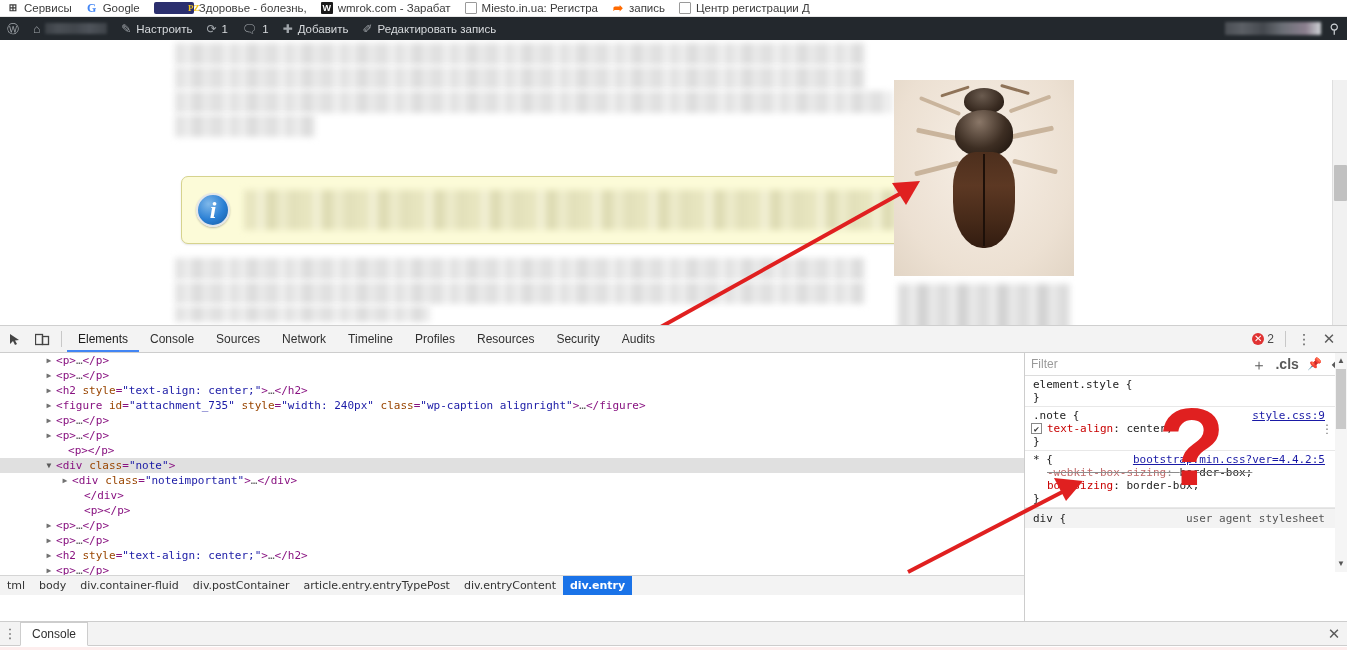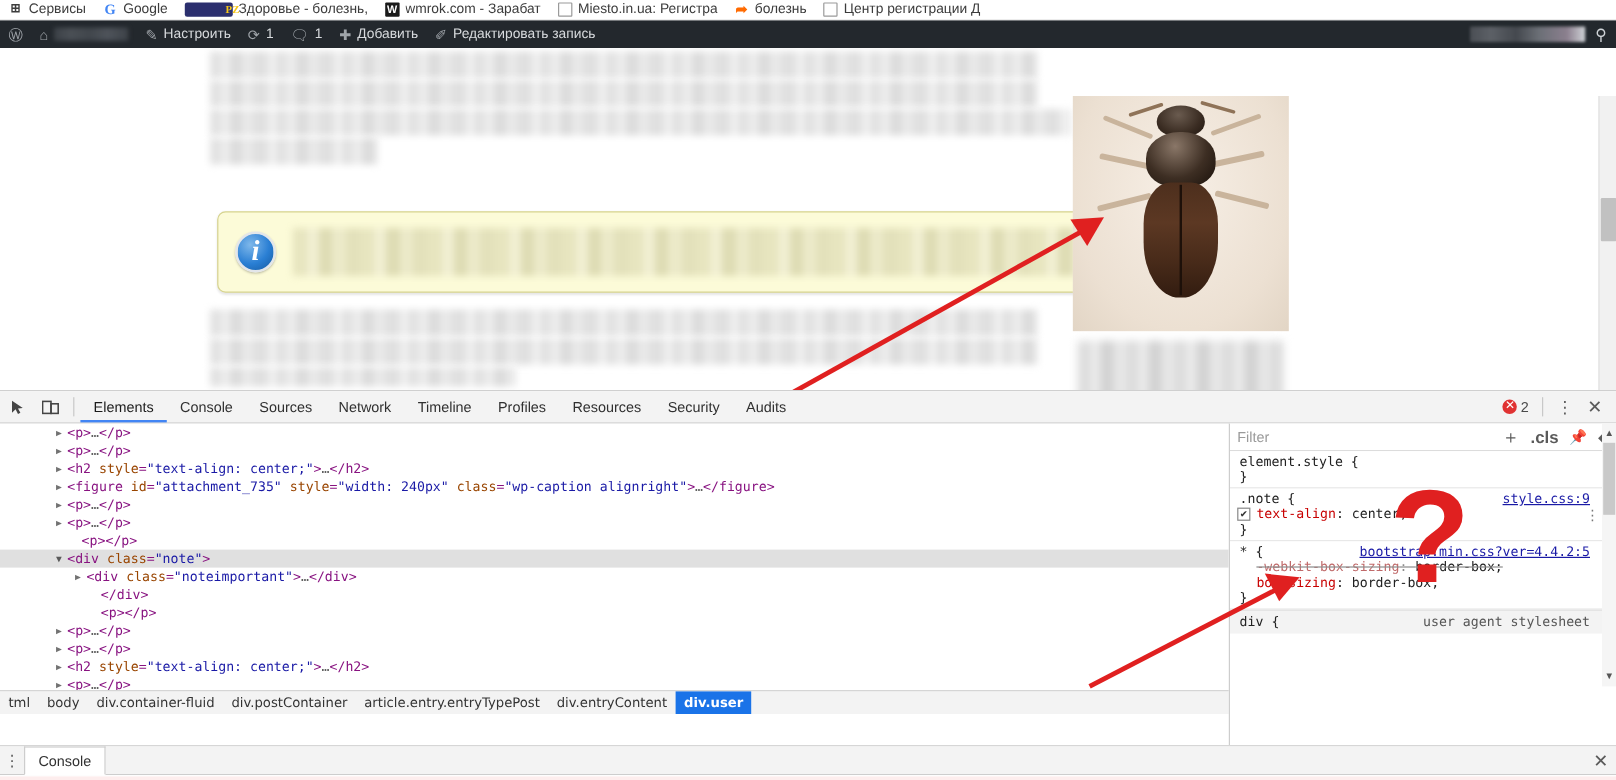--- a/index.html
+++ b/index.html
@@ -382,21 +382,21 @@
     <div class="bm">
       <span class="bm-ico fav-w">W</span>
       <span class="bm-label">wmrok.com - Зарабат</span>
     </div>
     <div class="bm">
       <span class="bm-ico fav-blank"></span>
       <span class="bm-label">Miesto.in.ua: Регистра</span>
     </div>
     <div class="bm">
       <span class="bm-ico fav-orange">➦</span>
-      <span class="bm-label">болезнь</span>
+      <span class="bm-label">запись</span>
     </div>
     <div class="bm">
       <span class="bm-ico fav-blank"></span>
       <span class="bm-label">Центр регистрации Д</span>
     </div>
   </div>
 
   <div class="wp-adminbar">
     <div class="wp-item">
       <span class="wp-ico">Ⓦ</span>
@@ -537,21 +537,21 @@
       <div class="dom-vdn">▼</div>
     </div>
 
     <div class="dom-breadcrumb" id="breadcrumb">
         <div class="crumb">tml</div>
         <div class="crumb">body</div>
         <div class="crumb">div.container-fluid</div>
         <div class="crumb">div.postContainer</div>
         <div class="crumb">article.entry.entryTypePost</div>
         <div class="crumb">div.entryContent</div>
-        <div class="crumb active">div.user</div>
+        <div class="crumb active">div.entry</div>
       </div>
 
     <div class="styles-pane">
       <div class="styles-filter">
         <div class="filter-input">Filter</div>
         <div class="filter-actions">
           <span class="fa-plus">＋</span>
           <span class="fa-cls">.cls</span>
           <span class="fa-pin">📌</span>
           <span class="fa-diamond">◆</span>

